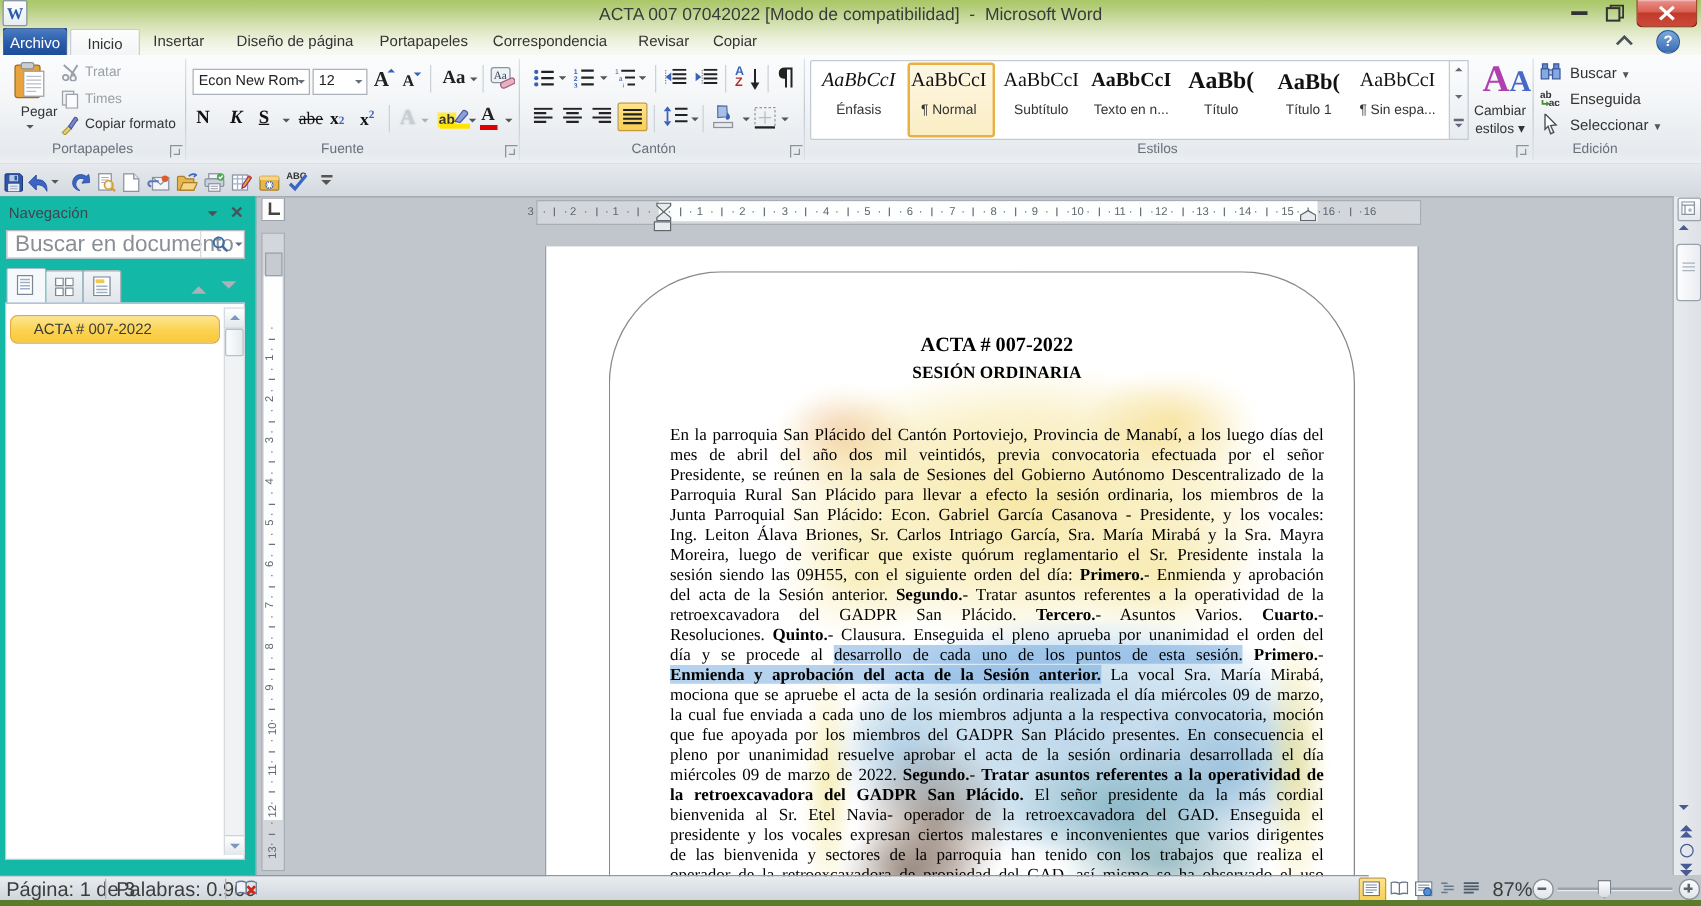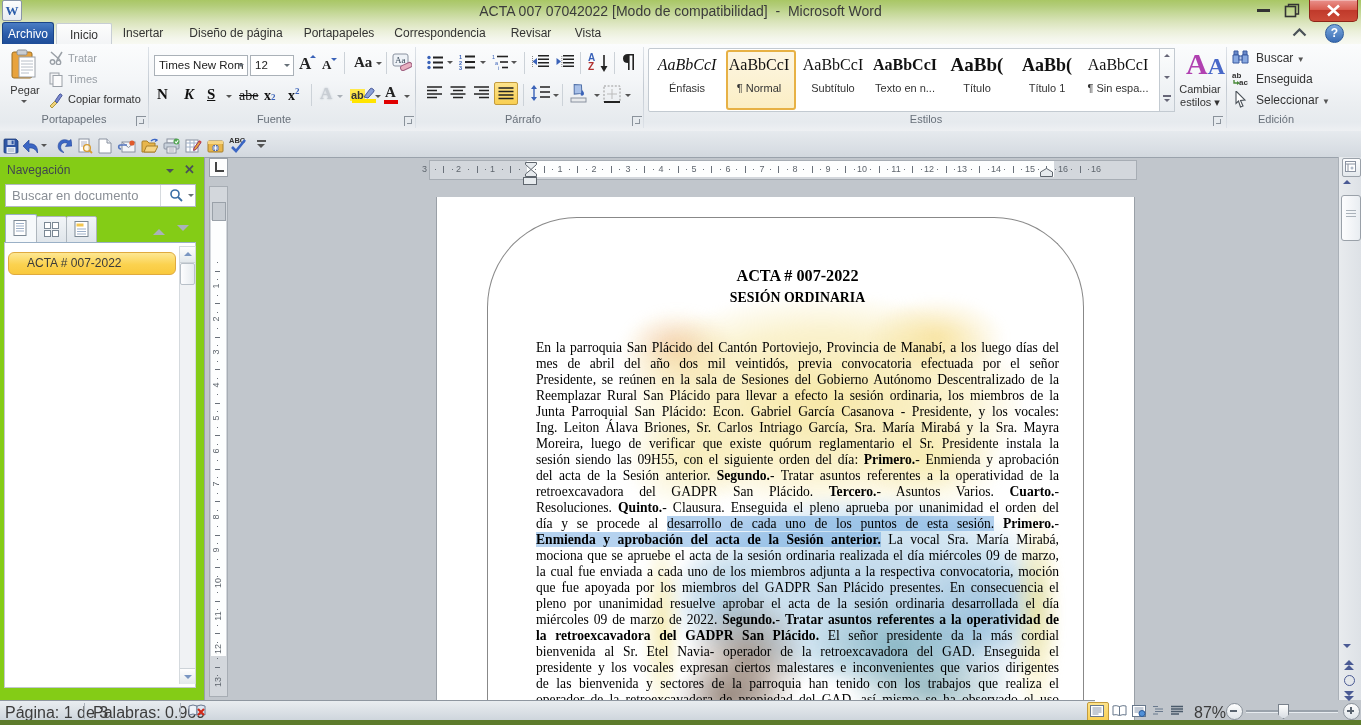--- a/index.html
+++ b/index.html
@@ -22,22 +22,22 @@
 .cArr{position:absolute;right:3px;top:8px;width:0;height:0;border:3px solid transparent;border-top-color:#677078}
 
 .ribtxt{font-size:11px;color:#333}
 .ribtxt.dis{color:#9aa0a7}
 .sty{top:52px;text-align:center}
 .s1{font-family:"Liberation Serif",serif;font-size:16px;color:#111;line-height:26px;white-space:nowrap}
 .s2{font-size:11px;color:#333;line-height:16px;margin-top:2px;white-space:nowrap}
 
 #qat{left:0;top:131px;width:1361px;height:26px;background:linear-gradient(#e6eaee,#d9dee4 70%,#d2d8de);border-bottom:1px solid #9aa2ab}
 
-#nav{left:0;top:157px;width:204px;height:543px;background:#84cc16;border-right:1px solid #98a0a8}
-#navsearch{left:5px;top:27px;width:189px;height:21px;background:#fff;border:1px solid #b3bac2;font-size:13px;color:#8a8f96;line-height:21px}
+#nav{left:0;top:157px;width:204px;height:543px;background:#14b8a6;border-right:1px solid #98a0a8}
+#navsearch{left:5px;top:27px;width:189px;height:21px;background:#fff;border:1px solid #b3bac2;font-size:18px;color:#8a8f96;line-height:21px}
 #navlist{left:4px;top:85px;width:190px;height:444px;background:#fff;border:1px solid #c2c8cf;border-top-color:#9ab0c6}
 #navitem{left:8px;top:95px;width:166px;height:21px;border:1px solid #dfaa3f;border-radius:6px;background:linear-gradient(#fde793,#fbd24f 55%,#f9c93d);font-size:12px;color:#3a3a3a;line-height:20px}
 
 #lbox{left:209px;top:158px;width:17px;height:17px;background:#fdfdfd;border:1px solid #9aa1a9}
 #hruler{left:429px;top:160px;width:706px;height:18px;background:#d3d7dc;border:1px solid #a7adb4}
 #hrulerWhite{left:97px;top:0;width:527px;height:16px;background:#fdfefe}
 #vruler{left:209px;top:186px;width:17px;height:509px;background:#d3d7dc;border:1px solid #a7adb4}
 #vrulerWhite{left:1px;top:33px;width:15px;height:436px;background:#fdfefe}
 .rnum{position:absolute;font-size:9px;color:#5f666e;font-family:"Liberation Sans",sans-serif}
 
@@ -68,36 +68,36 @@
 <div id="close" class="ab"><svg width="15" height="13" viewBox="0 0 15 13" style="margin:4px 16px">
       <path d="M2 1.5 L13 11.5 M13 1.5 L2 11.5" stroke="#fff" stroke-width="2.6" fill="none"></path>
     </svg></div>
 <div class="ab tab" id="tabArchivo">Archivo</div>
 <div class="ab tab" id="tabInicio">Inicio</div>
 <div class="ab tab" style="left:117px;width:52px">Insertar</div>
 <div class="ab tab" style="left:180px;width:112px">Diseño de página</div>
 <div class="ab tab" style="left:302px;width:74px">Portapapeles</div>
 <div class="ab tab" style="left:386px;width:108px">Correspondencia</div>
 <div class="ab tab" style="left:504px;width:54px">Revisar</div>
-<div class="ab tab" style="left:566px;width:44px">Vista</div>
+<div class="ab tab" style="left:566px;width:44px">Copiar</div>
 <svg class="ab" style="left:1292px;top:28px" width="15" height="9" viewBox="0 0 15 9">
     <path d="M1.5 7.5 L7.5 1.5 L13.5 7.5" fill="none" stroke="#4a5158" stroke-width="2.2"></path>
   </svg>
 <div class="ab" style="left:1325px;top:24px;width:17px;height:17px;border-radius:50%;background:linear-gradient(#7aa8dc,#3a6cb4);border:1px solid #2c5a9c;color:#fff;font-weight:bold;font-size:12px;text-align:center;line-height:17px">?</div>
 
 <div id="ribbon" class="ab"></div>
 <div id="ribbonContent">
 
 <svg class="ab" style="left:10px;top:49px" width="30" height="32" viewBox="0 0 30 32">
       <rect x="2" y="3" width="20" height="26" rx="2" fill="#e8a33d" stroke="#9c6f23"></rect>
       <rect x="7" y="1" width="10" height="5" rx="1.5" fill="#c9cdd2" stroke="#8b9096"></rect>
       <rect x="9" y="8" width="16" height="20" fill="#fff" stroke="#9aa0a8"></rect>
       <path d="M11 12h12M11 15h12M11 18h12M11 21h12M11 24h8" stroke="#b8bfc8" stroke-width="1"></path>
     </svg>
-<div class="ab ribtxt" style="left:4px;top:84px;width:42px;text-align:center">Pegar</div>
+<div class="ab ribtxt" style="left:4px;top:84px;width:42px;text-align:right">Pegar</div>
 <div class="ab" style="left:21px;top:100px;width:0;height:0;border:3.5px solid transparent;border-top-color:#555"></div>
 <svg class="ab" style="left:49px;top:51px" width="15" height="14" viewBox="0 0 15 14">
       <path d="M2 1 L11 9 M8 9 L13 1" stroke="#9aa0a7" stroke-width="1.5" fill="none"></path>
       <circle cx="3.5" cy="11" r="2.2" fill="none" stroke="#9aa0a7" stroke-width="1.4"></circle>
       <circle cx="9.5" cy="11.5" r="2.2" fill="none" stroke="#9aa0a7" stroke-width="1.4"></circle>
     </svg>
 <div class="ab ribtxt dis" style="left:68px;top:52px">Tratar</div>
 <svg class="ab" style="left:49px;top:72px" width="15" height="15" viewBox="0 0 15 15">
       <rect x="1" y="1" width="9" height="11" fill="#f2f3f5" stroke="#9aa0a7"></rect>
       <rect x="4" y="3.5" width="9" height="11" fill="#fbfbfc" stroke="#9aa0a7"></rect>
@@ -105,21 +105,21 @@
 <div class="ab ribtxt dis" style="left:68px;top:73px">Times</div>
 <svg class="ab" style="left:48px;top:92px" width="17" height="16" viewBox="0 0 17 16">
       <path d="M2 14 L7 9 L9 11 L4 16 Z" fill="#f0d27a" stroke="#b09a40"></path>
       <path d="M7 9 L11 3 Q12 1 13.5 2.5 Q15 4 13 5 L9 11 Z" fill="#7a88d0" stroke="#4a5a9a"></path>
     </svg>
 <div class="ab ribtxt" style="left:68px;top:93px">Copiar formato</div>
 <div class="ab glabel" style="left:0;width:148px">Portapapeles</div>
 <div class="launch" style="left:136px;top:116px"></div>
 <div class="gsep ab" style="left:148px"></div>
 
-<div class="combo ab" style="left:154px;top:55px;width:92px;height:19px"><span style="padding-left:4px">Times New Rom</span><div class="cArr"></div></div>
+<div class="combo ab" style="left:154px;top:55px;width:92px;height:19px"><span style="padding-left:4px">Econ New Rom</span><div class="cArr"></div></div>
 <div class="combo ab" style="left:250px;top:55px;width:42px;height:19px"><span style="padding-left:4px">12</span><div class="cArr"></div></div>
 <div class="ab" style="left:299px;top:54px;font-family:'Liberation Serif';font-size:17px;font-weight:bold;color:#222">A<span style="position:absolute;left:11px;top:1px;width:0;height:0;border:3.5px solid transparent;border-bottom-color:#3a62b8;border-top-width:0"></span></div>
 <div class="ab" style="left:322px;top:57px;font-family:'Liberation Serif';font-size:13px;font-weight:bold;color:#222">A<span style="position:absolute;left:9px;top:1px;width:0;height:0;border:3.5px solid transparent;border-top-color:#3a62b8;border-bottom-width:0"></span></div>
 <div class="ab" style="left:344px;top:52px;width:1px;height:22px;background:#ccd2d8"></div>
 <div class="ab" style="left:354px;top:54px;font-family:'Liberation Serif';font-size:15px;font-weight:bold;color:#222">Aa<span style="position:absolute;left:22px;top:8px;width:0;height:0;border:3.5px solid transparent;border-top-color:#555;border-bottom-width:0"></span></div>
 <div class="ab" style="left:386px;top:52px;width:1px;height:22px;background:#ccd2d8"></div>
 <svg class="ab" style="left:392px;top:53px" width="20" height="20" viewBox="0 0 20 20">
       <rect x="1" y="1" width="15" height="12" rx="2" fill="#eef2f7" stroke="#8a92a0"></rect>
       <text x="3" y="10" font-family="Liberation Serif" font-size="9" fill="#345">Aa</text>
       <rect x="8" y="11" width="12" height="5" rx="2.5" fill="#e8b0c0" stroke="#a06080" transform="rotate(-25 14 13)"></rect>
@@ -218,21 +218,21 @@
       <path d="M13 6 Q16 9 14.5 11 Q13 12.5 11.5 11" fill="#3a62b8"></path>
       <rect x="2" y="14" width="15" height="4" fill="#e8eaec" stroke="#8a92a0"></rect>
     </svg>
 <div class="ab" style="left:594px;top:94px;width:0;height:0;border:3px solid transparent;border-top-color:#555"></div>
 <svg class="ab" style="left:603px;top:85px" width="18" height="18" viewBox="0 0 18 18">
       <rect x="1" y="1" width="16" height="16" fill="none" stroke="#999" stroke-dasharray="2 1.6"></rect>
       <path d="M1 17 L17 17" stroke="#222" stroke-width="2"></path>
       <path d="M9 4v10M4 9h10" stroke="#bbb" stroke-width="1"></path>
     </svg>
 <div class="ab" style="left:625px;top:94px;width:0;height:0;border:3px solid transparent;border-top-color:#555"></div>
-<div class="ab glabel" style="left:419px;width:208px">Párrafo</div>
+<div class="ab glabel" style="left:419px;width:208px">Cantón</div>
 <div class="launch" style="left:632px;top:116px"></div>
 <div class="gsep ab" style="left:643px"></div>
 
 <div class="ab" style="left:648px;top:48px;width:512px;height:62px;background:#fff;border:1px solid #c3cad1;border-radius:2px"></div>
 <div class="ab" style="left:726px;top:50px;width:66px;height:56px;border:2px solid #e7b145;border-radius:3px;background:linear-gradient(#fdf6e3,#fbeec4)"></div>
 <div class="sty ab" style="left:652px;width:70px">
       <div class="s1" style="font-style:italic">AaBbCcI</div>
       <div class="s2">Énfasis</div>
     </div>
 <div class="sty ab" style="left:727px;width:64px">
@@ -573,21 +573,21 @@
     <div class="ab" style="left:205px;top:330px;width:40px;height:200px;background:radial-gradient(ellipse,rgba(238,222,125,.55),rgba(240,228,160,0) 72%);filter:blur(3px)"></div>
     <div class="ab" style="left:575px;top:300px;width:50px;height:230px;background:radial-gradient(ellipse,rgba(238,222,125,.6),rgba(240,228,160,0) 72%);filter:blur(3px)"></div>
   </div>
   <div id="pborder" class="ab"></div>
   <div id="doc" class="ab">
     <div class="tl ctr" style="top:71px;font-size:16.2px">ACTA # 007-2022</div>
     <div class="tl ctr" style="top:93px;font-size:13.8px">SESIÓN ORDINARIA</div>
     <div class="tl" style="top:143px">En la parroquia San Plácido del Cantón Portoviejo, Provincia de Manabí, a los luego días del</div>
     <div class="tl" style="top:159px">mes de abril del año dos mil veintidós, previa convocatoria efectuada por el señor</div>
     <div class="tl" style="top:175px">Presidente, se reúnen en la sala de Sesiones del Gobierno Autónomo Descentralizado de la</div>
-    <div class="tl" style="top:191px">Reemplazar Rural San Plácido para llevar a efecto la sesión ordinaria, los miembros de la</div>
+    <div class="tl" style="top:191px">Parroquia Rural San Plácido para llevar a efecto la sesión ordinaria, los miembros de la</div>
     <div class="tl" style="top:207px">Junta Parroquial San Plácido: Econ. Gabriel García Casanova - Presidente, y los vocales:</div>
     <div class="tl" style="top:223px">Ing. Leiton Álava Briones, Sr. Carlos Intriago García, Sra. María Mirabá y la Sra. Mayra</div>
     <div class="tl" style="top:239px">Moreira, luego de verificar que existe quórum reglamentario el Sr. Presidente instala la</div>
     <div class="tl" style="top:255px">sesión siendo las 09H55, con el siguiente orden del día: <b>Primero.</b>- Enmienda y aprobación</div>
     <div class="tl" style="top:271px">del acta de la Sesión anterior. <b>Segundo.</b>- Tratar asuntos referentes a la operatividad de la</div>
     <div class="tl" style="top:287px">retroexcavadora del GADPR San Plácido. <b>Tercero.</b>- Asuntos Varios. <b>Cuarto.</b>-</div>
     <div class="tl" style="top:303px">Resoluciones. <b>Quinto.</b>- Clausura. Enseguida el pleno aprueba por unanimidad el orden del</div>
     <div class="tl" style="top:319px">día y se procede al <span class="hl">desarrollo de cada uno de los puntos de esta sesión.</span> <b>Primero.</b>-</div>
     <div class="tl" style="top:335px"><b><span class="hl">Enmienda y aprobación del acta de la Sesión anterior.</span></b> La vocal Sra. María Mirabá,</div>
     <div class="tl" style="top:351px">mociona que se apruebe el acta de la sesión ordinaria realizada el día miércoles 09 de marzo,</div>

